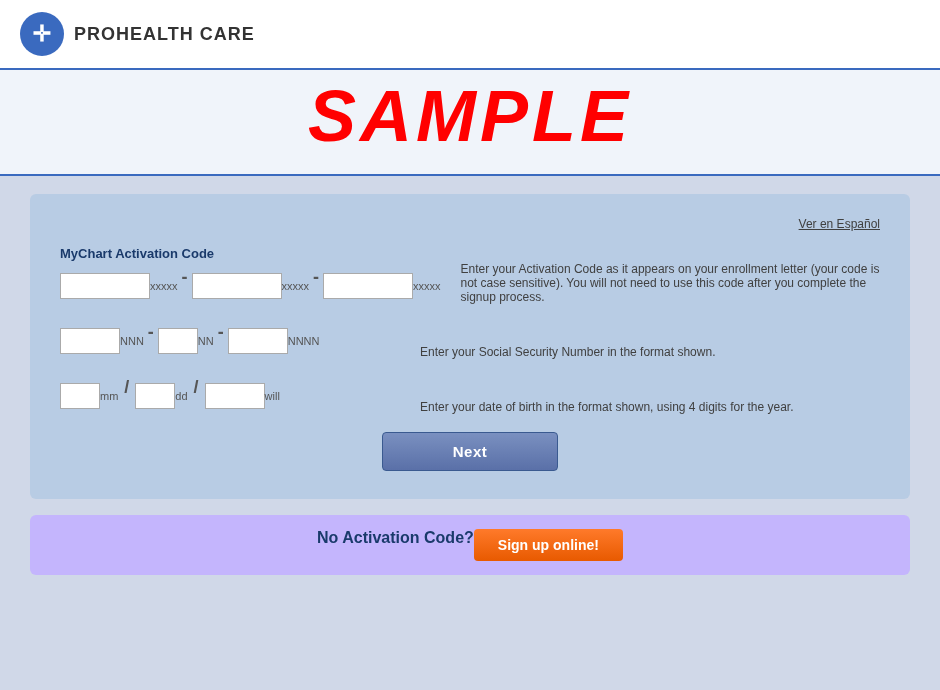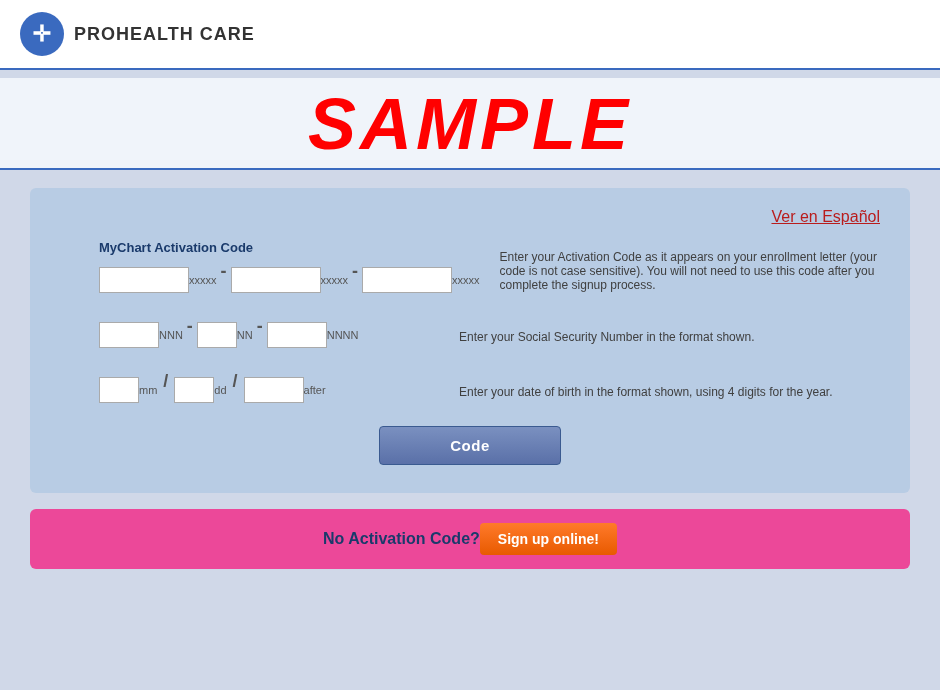--- a/index.html
+++ b/index.html
@@ -40,23 +40,22 @@
       font-weight: bold;
       color: #333;
       letter-spacing: 1px;
       text-transform: uppercase;
     }
 
     
     .sample-banner {
       background: #f0f4fa;
       text-align: center;
-      padding: 10px 0 8px 0;
+      padding: 10px 0 22px 0;
       border-bottom: 2px solid #3a6abf;
-      margin-top: 8px;
     }
     .sample-text {
       font-size: 72px;
       font-weight: 900;
       color: red;
       letter-spacing: 4px;
       line-height: 1;
       font-style: italic;
     }
 
@@ -90,32 +89,31 @@
     .form-required {
       font-size: 12px;
       color: #333;
     }
 
     .spanish-link {
       text-align: right;
       margin-bottom: 14px;
     }
     .spanish-link a {
-      font-size: 16px;
-      color: #b91c1c;
+      font-size: 12px;
+      color: #404040;
       text-decoration: underline;
       cursor: pointer;
     }
 
     
     .field-row {
       display: flex;
-      align-items: center;
+      align-items: flex-end;
       margin-bottom: 18px;
-      margin-left: 39px;
     }
     .field-left {
       flex: 0 0 360px;
       padding-right: 20px;
     }
     .field-right {
       flex: 1;
       font-size: 12px;
       color: #404040;
       padding-top: 4px;
@@ -227,37 +225,36 @@
       padding: 10px 70px;
       font-size: 15px;
       font-weight: bold;
       border-radius: 4px;
       cursor: pointer;
       letter-spacing: 0.5px;
     }
 
     
     .bottom-card {
-      background: #ec4899;
+      background: #c4b5fd;
       border-radius: 6px;
       padding: 14px 30px;
       display: flex;
-      align-items: center;
       justify-content: center;
     }
     .no-code-text {
       font-size: 16px;
       font-weight: bold;
       color: #1a3a6b;
     }
     .signup-btn {
       background: linear-gradient(to bottom, #ff7a2a, #e85a00);
       color: white;
       border: none;
-      padding: 8px 18px;
+      padding: 8px 24px;
       font-size: 14px;
       font-weight: bold;
       border-radius: 4px;
       cursor: pointer;
     }
   </style>
 </head>
 <body>
 
 <div class="header">
@@ -331,29 +328,29 @@
             <span class="placeholder-label">mm</span>
           </div>
           <span class="dob-sep">/</span>
           <div class="dob-col dd">
             <input type="text" style="">
             <span class="placeholder-label">dd</span>
           </div>
           <span class="dob-sep">/</span>
           <div class="dob-col yyyy">
             <input type="text" style="">
-            <span class="placeholder-label">after</span>
+            <span class="placeholder-label">will</span>
           </div>
         </div>
       </div>
       <div class="field-right">Enter your date of birth in the format shown, using 4 digits for the year.</div>
     </div>
 
     <div class="next-btn-wrap">
-      <button class="next-btn">Code</button>
+      <button class="next-btn">Next</button>
     </div>
 
   </div>
 
   <div class="bottom-card">
     <span class="no-code-text">No Activation Code?</span>
     <button class="signup-btn">Sign up online!</button>
   </div>
 
 </div>

